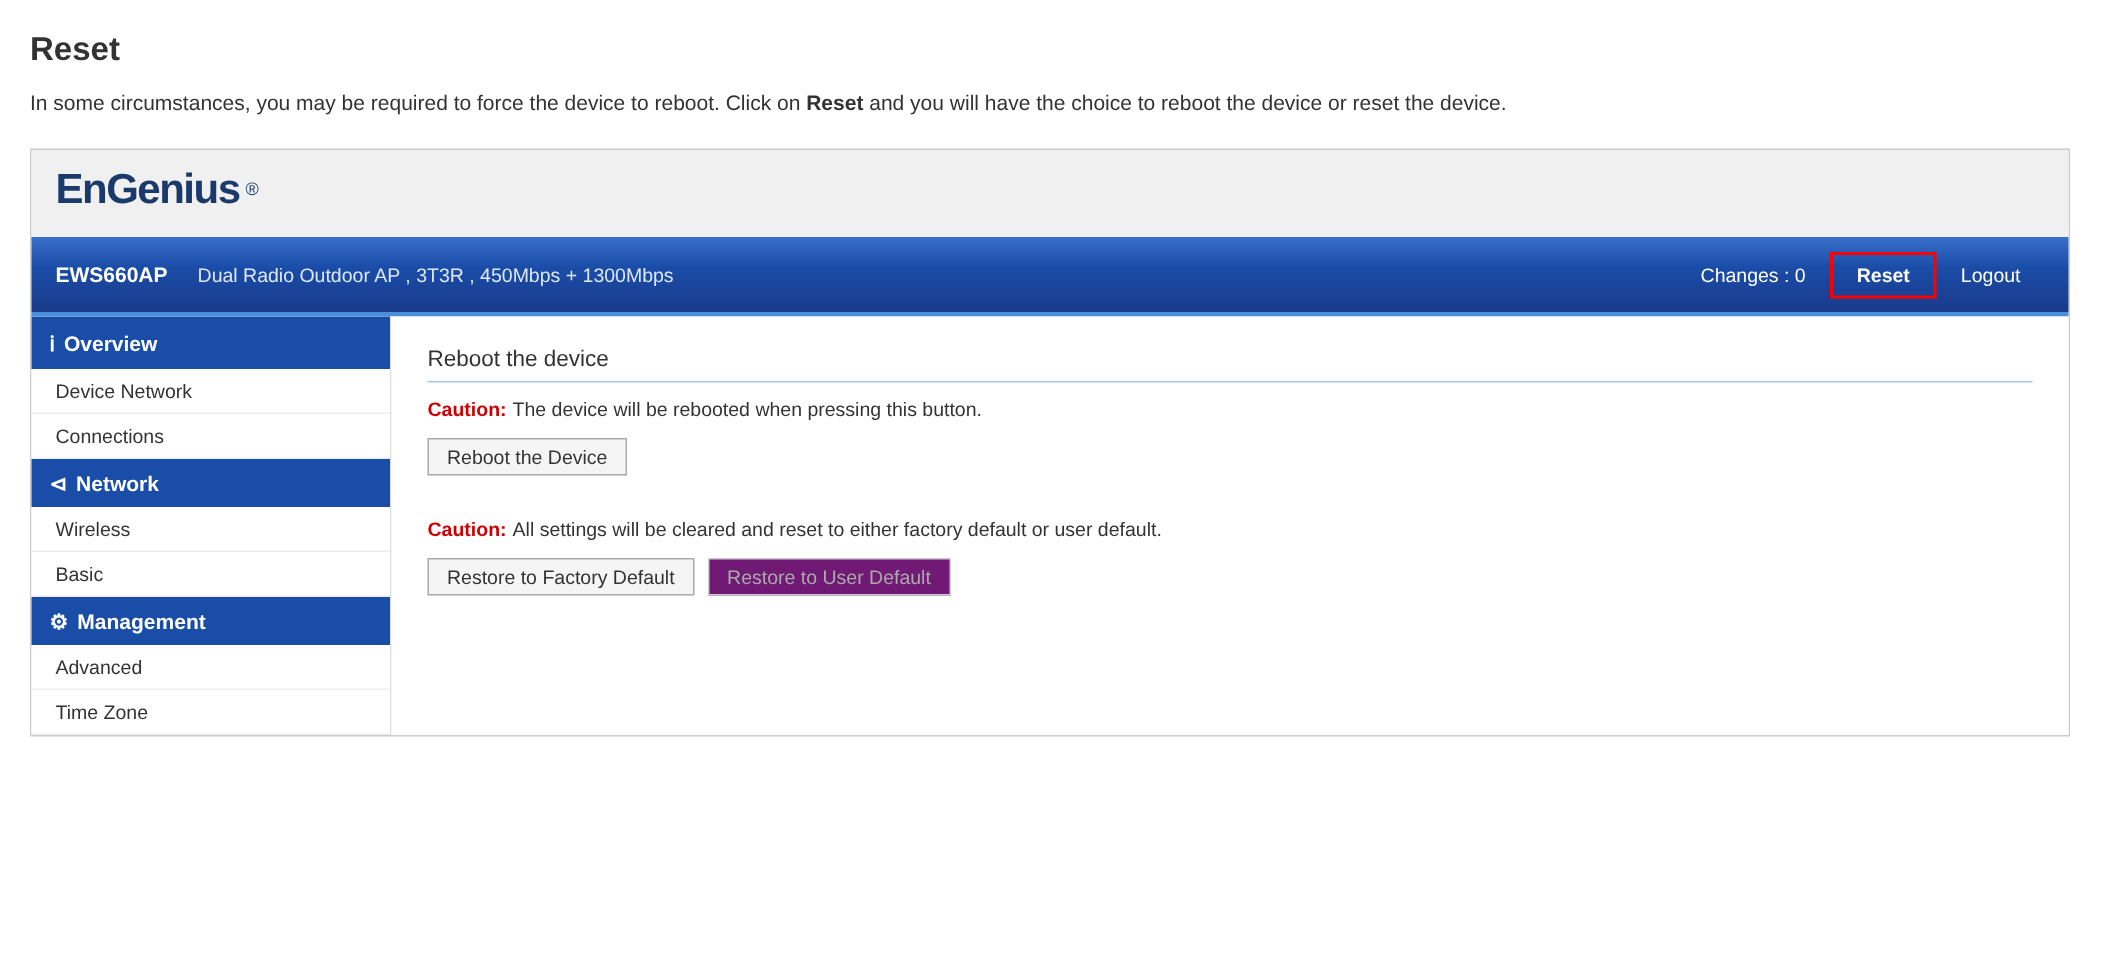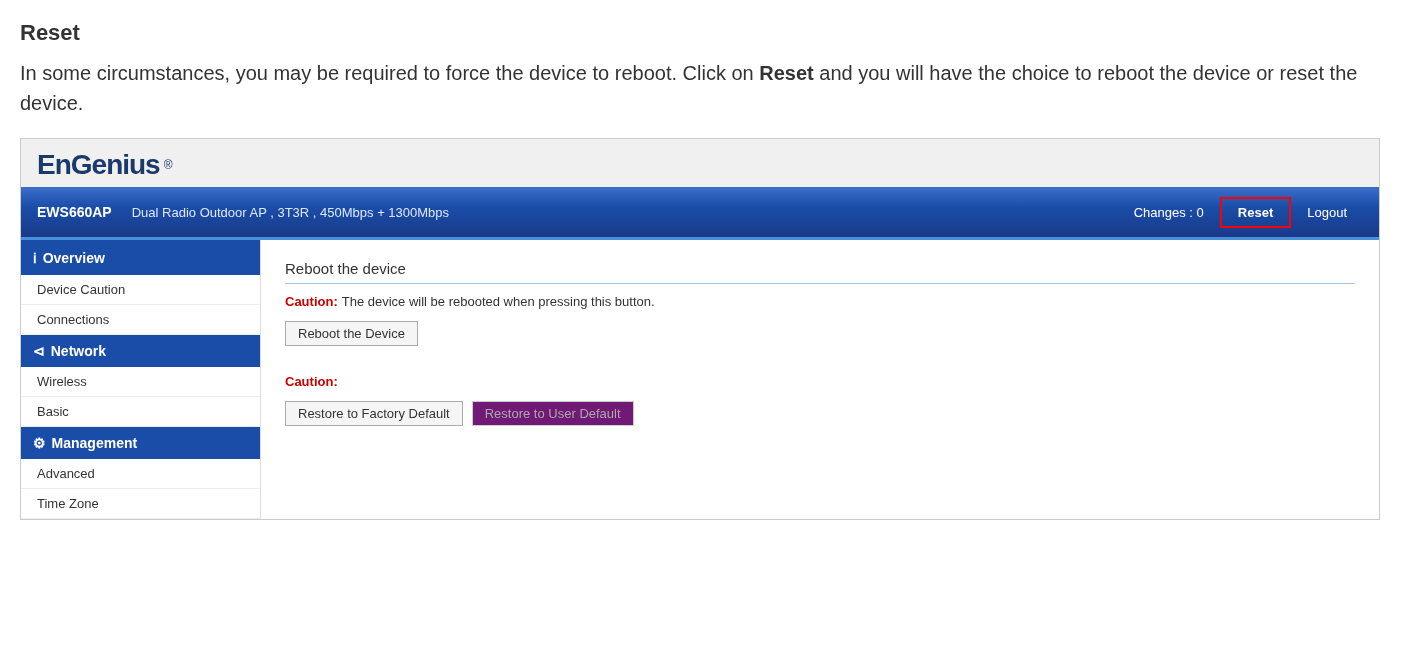--- a/index.html
+++ b/index.html
@@ -1,28 +1,28 @@
 <!DOCTYPE html>
 <html><head>
   <meta charset="utf-8">
   <style>
     * { margin: 0; padding: 0; box-sizing: border-box; }
     body { font-family: Arial, sans-serif; font-size: 14px; background: #fff; color: #333; padding: 20px; }
 
     
     .page-title { font-size: 22px; font-weight: bold; margin-bottom: 12px; }
-    .page-description { font-size: 20px; margin-bottom: 20px; line-height: 1.5; }
+    .page-description { font-size: 14px; margin-bottom: 20px; line-height: 1.5; }
     .page-description strong { font-weight: bold; }
 
     
     .device-ui { border: 1px solid #ccc; width: 100%; max-width: 1360px; }
 
     
     .device-header { background: #f0f0f0; padding: 10px 16px 0 16px; border-bottom: none; }
-    .brand-logo { display: flex; align-items: center; gap: 4px; padding-bottom: 6px; }
+    .brand-logo { display: flex; align-items: center; gap: 4px; padding-bottom: 16px; }
     .brand-logo .logo-text { font-size: 28px; font-weight: bold; color: #1a3a6b; letter-spacing: -1px; }
     .brand-logo .logo-reg { font-size: 12px; color: #1a3a6b; vertical-align: super; }
 
     
     .nav-bar {
       background: linear-gradient(180deg, #3a6fcc 0%, #1a4da8 40%, #1a3a8a 100%);
       display: flex;
       align-items: center;
       padding: 0 16px;
       height: 50px;
@@ -149,21 +149,21 @@
   </div>
 
   <div class="main-area">
 
     <div class="sidebar">
 
       <div class="sidebar-section-header">
         <span class="icon">ℹ</span>
         <span>Overview</span>
       </div>
-      <div class="sidebar-item">Device Caution</div>
+      <div class="sidebar-item">Device Network</div>
       <div class="sidebar-item">Connections</div>
 
       <div class="sidebar-section-header">
         <span class="icon">⊲</span>
         <span>Network</span>
       </div>
       <div class="sidebar-item">Wireless</div>
       <div class="sidebar-item">Basic</div>
 
       <div class="sidebar-section-header">
@@ -182,20 +182,21 @@
       <div class="caution-row">
         <span class="caution-label">Caution:</span>
         <span>  The device will be rebooted when pressing this button.</span>
       </div>
       <button class="action-btn">Reboot the Device</button>
 
       
       <div class="section-gap">
         <div class="caution-row">
           <span class="caution-label">Caution:</span>
+          <span>  All settings will be cleared and reset to either factory default or user default.</span>
         </div>
         <div class="restore-btns">
           <button class="action-btn">Restore to Factory Default</button>
           <button class="action-btn disabled">Restore to User Default</button>
         </div>
       </div>
 
     </div>
   </div>
 </div>

